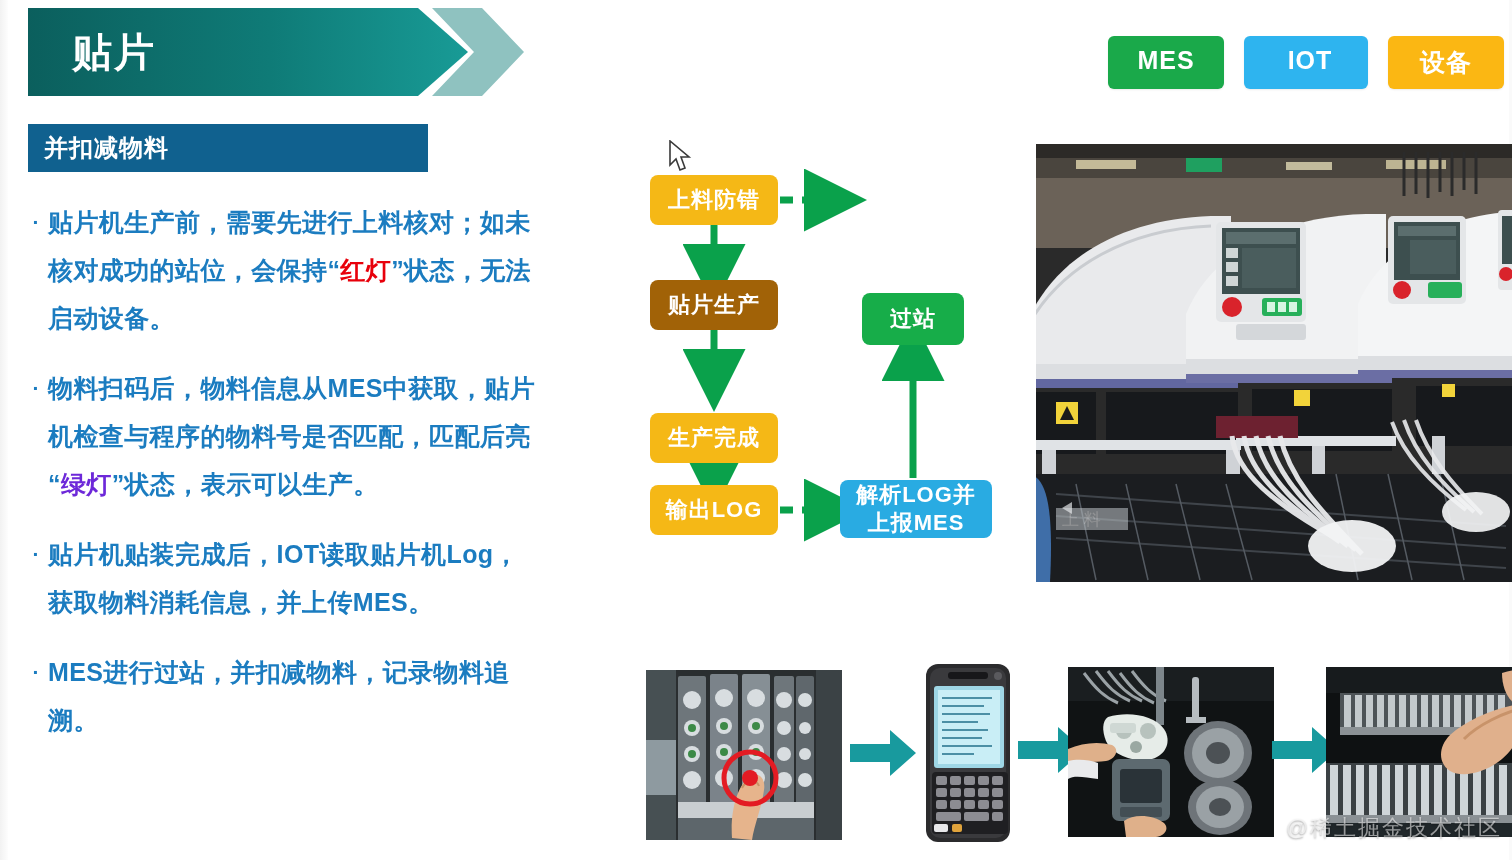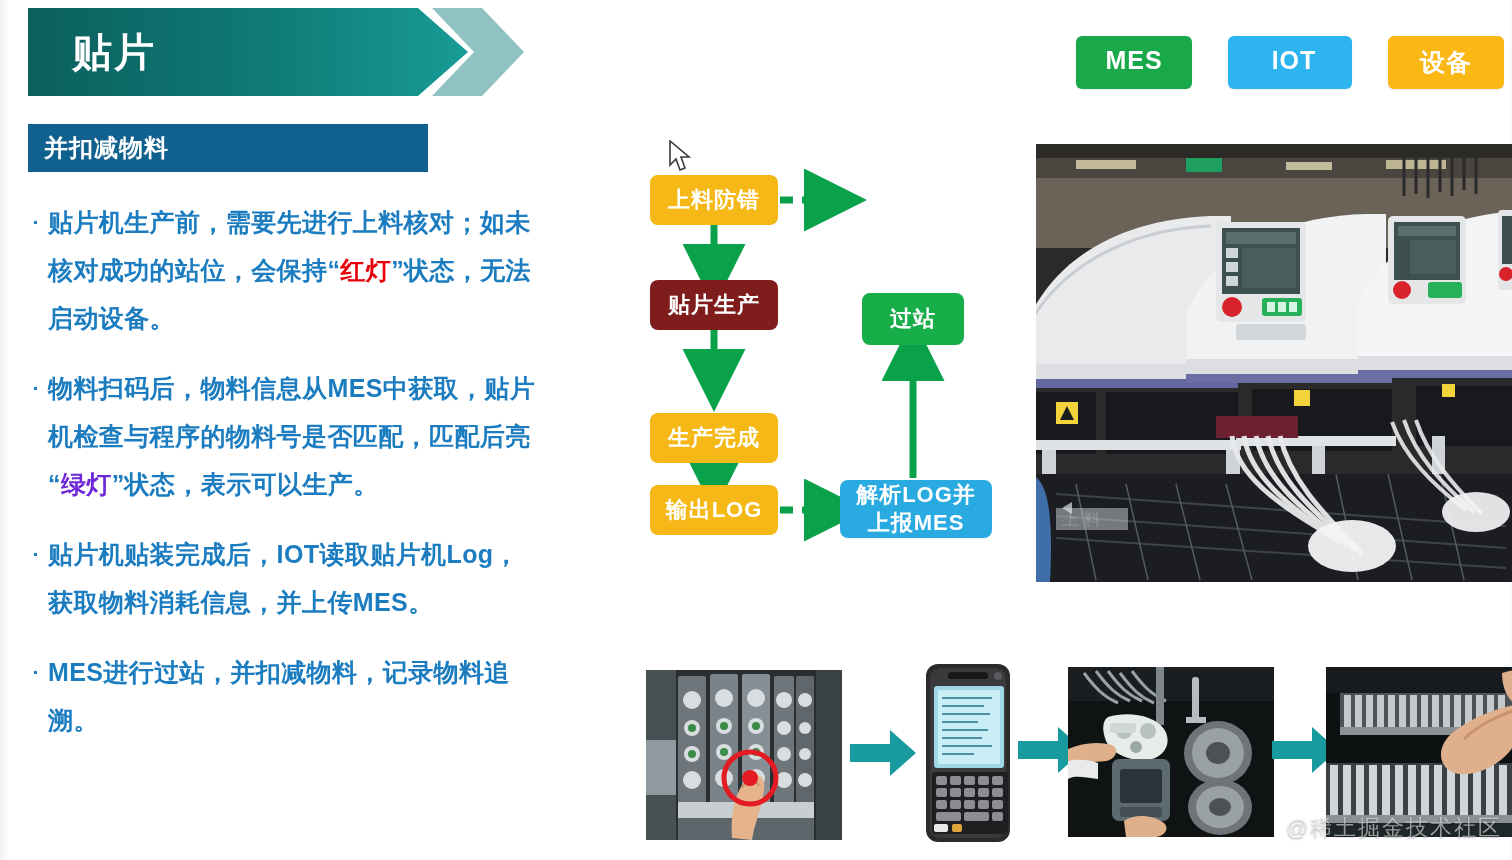--- a/index.html
+++ b/index.html
@@ -41,21 +41,21 @@
     text-align:center;font-weight:bold;
   }
   .bullet-text{
     color:#1b7cc0;font-size:25px;font-weight:bold;line-height:48px;
     letter-spacing:0.4px;flex:1;
   }
   .hl-red{color:#e8000b;}
   .hl-green{color:#6d28d9;margin-top:20px;}
 
   
-  .legend{position:absolute;right:8px;top:36px;display:flex;gap:36px;}
+  .legend{position:absolute;right:8px;top:36px;display:flex;gap:20px;}
   .chip{
     border-radius:6px;color:#fff;font-size:25px;font-weight:bold;
     padding:10px 28px;min-width:60px;text-align:center;letter-spacing:1px;
     box-shadow:0 1px 2px rgba(0,0,0,.08);
   }
   .chip.mes{background:#1aa94a;}
   .chip.iot{background:#2eb4ef;padding-left:36px;}
   .chip.dev{background:#fbb713;}
 
   
@@ -171,21 +171,21 @@
       <line x1="74" y1="295" x2="74" y2="337" stroke="#0aa14b" stroke-width="7" marker-end="url(#ah)"></line>
 
       <line x1="140" y1="60" x2="192" y2="60" stroke="#0aa14b" stroke-width="7" stroke-dasharray="13 9" marker-end="url(#ah)"></line>
 
       <line x1="140" y1="370" x2="192" y2="370" stroke="#0aa14b" stroke-width="7" stroke-dasharray="13 9" marker-end="url(#ah)"></line>
 
       <line x1="273" y1="338" x2="273" y2="213" stroke="#0aa14b" stroke-width="7" marker-end="url(#ah)"></line>
     </svg>
 
     <div class="node amber n-feeder" style="background: rgb(245, 184, 22);">上料防错</div>
-    <div class="node amber n-produce" style="background: #7f1d1d;">贴片生产</div>
+    <div class="node amber n-produce" style="background: #a16207;">贴片生产</div>
     <div class="node amber n-done" style="background: rgb(245, 184, 22); margin-top: 28px;">生产完成</div>
     <div class="node amber n-log" style="background: rgb(245, 184, 22);">输出LOG</div>
 
 
     <div class="node green n-pass" style="background: rgb(23, 173, 73);">过站</div>
 
     <div class="node blue n-parse" style="background: rgb(41, 171, 226);">
       <span>解析LOG并</span>
       <span>上报MES</span>
     </div>

